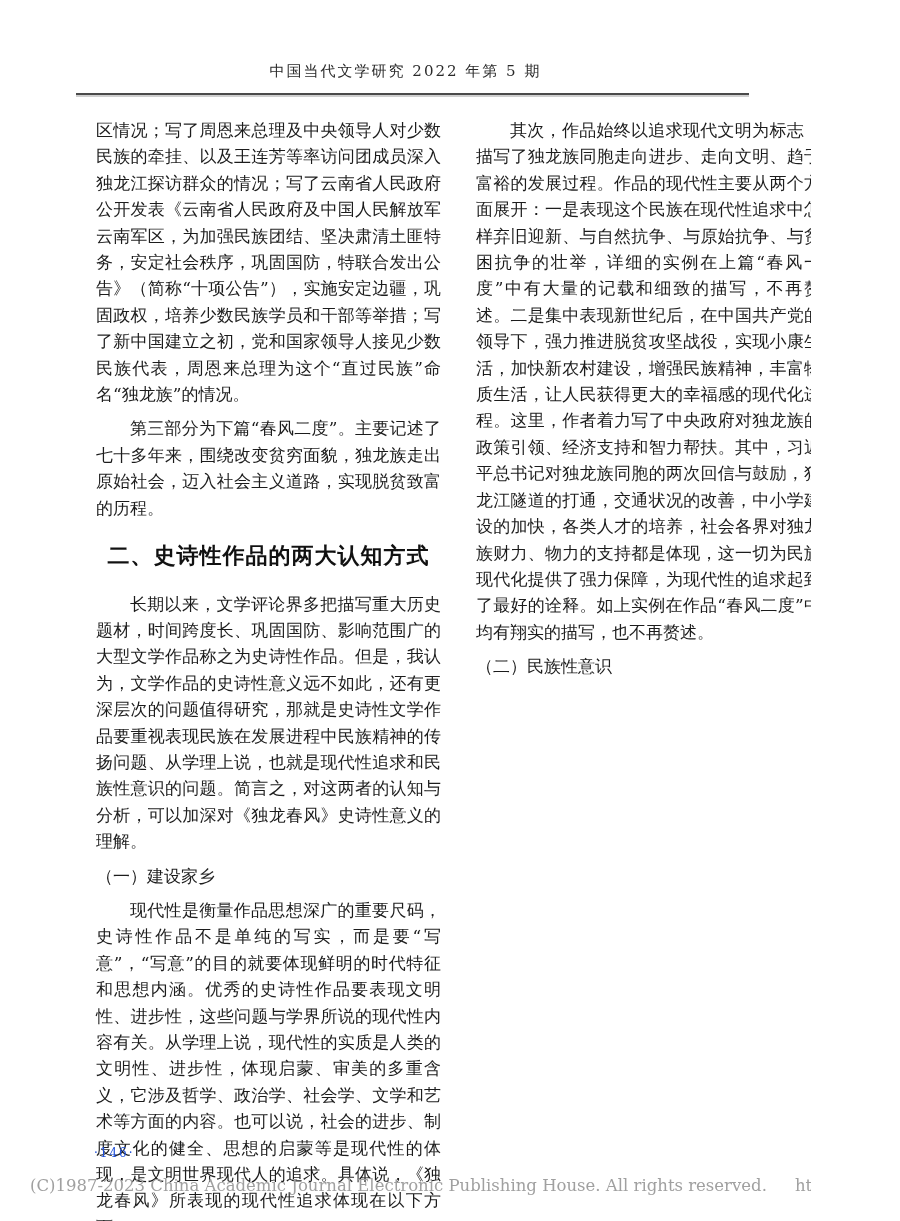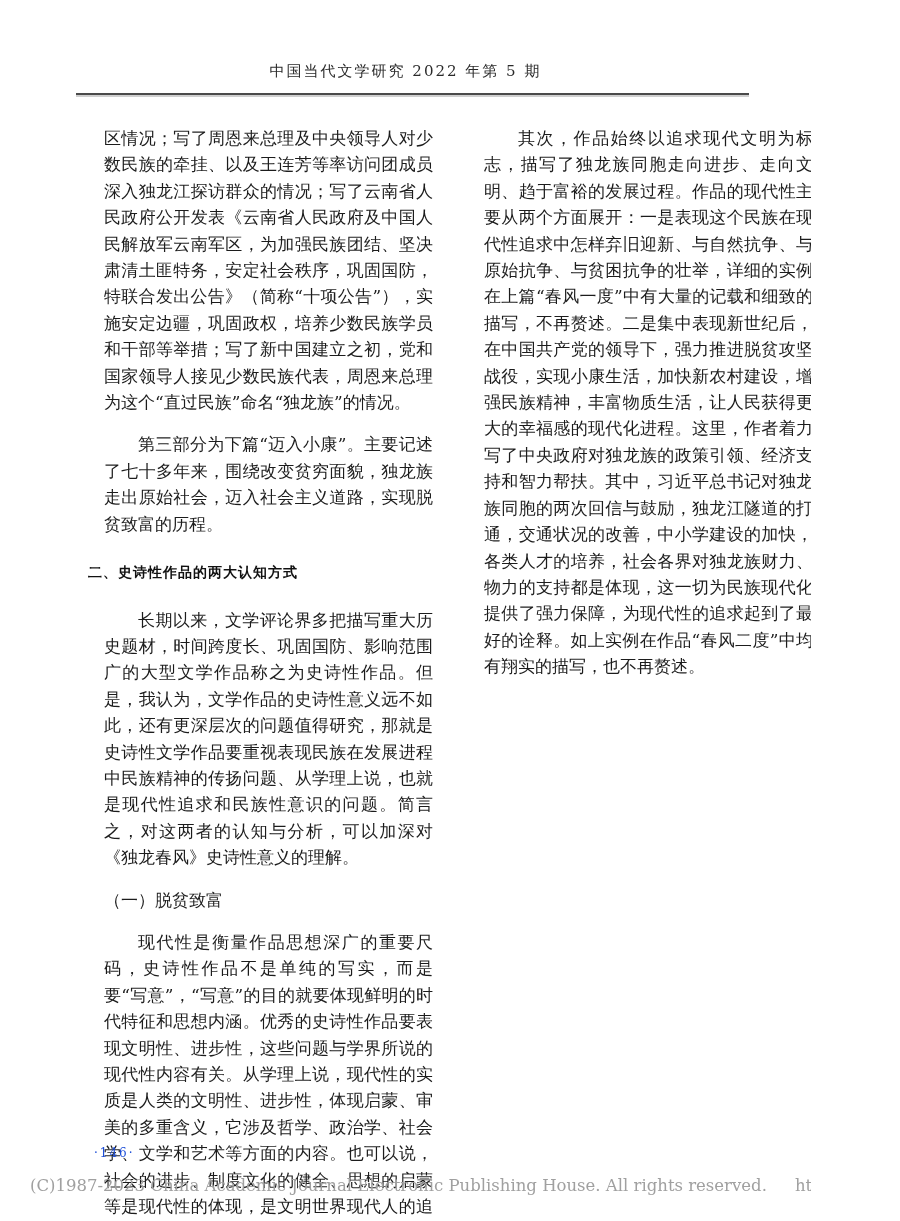--- a/index.html
+++ b/index.html
@@ -40,30 +40,31 @@
     top: 109px;
     width: 361px;
     font-size: 17px;
     line-height: 26.4px;
     text-align: justify;
     text-justify: inter-character;
   }
   .col-left  { left: 88px; }
   .col-right { left: 468px; }
   .column p {
-    margin: 16px;
+    margin: 8px;
     padding: 0;
   }
   .indent { text-indent: 2em; }
   .section-heading {
     margin: 22px 0 21px 0 !important;
+    text-align: center;
     text-indent: 0;
     font-family: "DejaVu Sans", sans-serif;
     font-weight: bold;
-    font-size: 14px;
+    font-size: 22px;
     letter-spacing: 1px;
     color: #111111;
   }
   .subsection-heading {
     text-indent: 0;
   }
   .page-number {
     position: absolute;
     left: 94px;
     top: 1146px;
@@ -90,30 +91,31 @@
 <body>
 
 <div class="page">
 
   <div class="journal-header">中国当代文学研究 2022 年第 5 期</div>
 
   <div class="header-rule"></div>
 
   <div class="column col-left">
     <p>区情况；写了周恩来总理及中央领导人对少数民族的牵挂、以及王连芳等率访问团成员深入独龙江探访群众的情况；写了云南省人民政府公开发表《云南省人民政府及中国人民解放军云南军区，为加强民族团结、坚决肃清土匪特务，安定社会秩序，巩固国防，特联合发出公告》（简称“十项公告”），实施安定边疆，巩固政权，培养少数民族学员和干部等举措；写了新中国建立之初，党和国家领导人接见少数民族代表，周恩来总理为这个“直过民族”命名“独龙族”的情况。</p>
-    <p class="indent">第三部分为下篇“迈入小康”。主要记述了七十多年来，围绕改变贫穷面貌，独龙族走出原始社会，迈入社会主义道路，实现脱贫致富的历程。</p>
+    <p class="indent">第三部分为下篇“春风二度”。主要记述了七十多年来，围绕改变贫穷面貌，独龙族走出原始社会，迈入社会主义道路，实现脱贫致富的历程。</p>
     <p class="section-heading">二、史诗性作品的两大认知方式</p>
     <p class="indent">长期以来，文学评论界多把描写重大历史题材，时间跨度长、巩固国防、影响范围广的大型文学作品称之为史诗性作品。但是，我认为，文学作品的史诗性意义远不如此，还有更深层次的问题值得研究，那就是史诗性文学作品要重视表现民族在发展进程中民族精神的传扬问题、从学理上说，也就是现代性追求和民族性意识的问题。简言之，对这两者的认知与分析，可以加深对《独龙春风》史诗性意义的理解。</p>
-    <p class="subsection-heading">（一）脱贫致富</p>
+    <p class="subsection-heading">（一）建设家乡</p>
     <p class="indent">现代性是衡量作品思想深广的重要尺码，史诗性作品不是单纯的写实，而是要“写意”，“写意”的目的就要体现鲜明的时代特征和思想内涵。优秀的史诗性作品要表现文明性、进步性，这些问题与学界所说的现代性内容有关。从学理上说，现代性的实质是人类的文明性、进步性，体现启蒙、审美的多重含义，它涉及哲学、政治学、社会学、文学和艺术等方面的内容。也可以说，社会的进步、制度文化的健全、思想的启蒙等是现代性的体现，是文明世界现代人的追求。具体说，《独龙春风》所表现的现代性追求体现在以下方面。</p>
     <p class="indent">首先，作品从时间性上演绎了独龙族长达七十余年的发展变化轨迹，描写了独龙族同胞走向进步</p>
   </div>
 
   <div class="column col-right">
     <p class="indent">其次，作品始终以追求现代文明为标志，描写了独龙族同胞走向进步、走向文明、趋于富裕的发展过程。作品的现代性主要从两个方面展开：一是表现这个民族在现代性追求中怎样弃旧迎新、与自然抗争、与原始抗争、与贫困抗争的壮举，详细的实例在上篇“春风一度”中有大量的记载和细致的描写，不再赘述。二是集中表现新世纪后，在中国共产党的领导下，强力推进脱贫攻坚战役，实现小康生活，加快新农村建设，增强民族精神，丰富物质生活，让人民获得更大的幸福感的现代化进程。这里，作者着力写了中央政府对独龙族的政策引领、经济支持和智力帮扶。其中，习近平总书记对独龙族同胞的两次回信与鼓励，独龙江隧道的打通，交通状况的改善，中小学建设的加快，各类人才的培养，社会各界对独龙族财力、物力的支持都是体现，这一切为民族现代化提供了强力保障，为现代性的追求起到了最好的诠释。如上实例在作品“春风二度”中均有翔实的描写，也不再赘述。</p>
+    <p class="subsection-heading">（二）民族性意识</p>
   </div>
 
   <div class="page-number">·146·</div>
 
   <div class="copyright-line">
     <span>(C)1987-2023 China Academic Journal Electronic Publishing House. All rights reserved.</span><a class="url" href="#">http://www.cnki.net</a>
   </div>
 
 </div>
 

